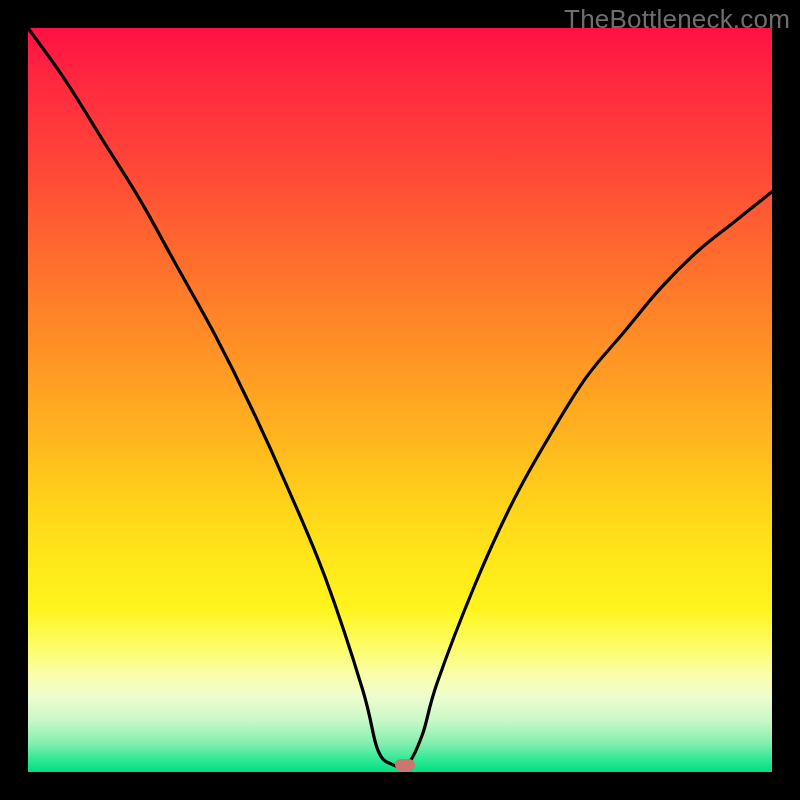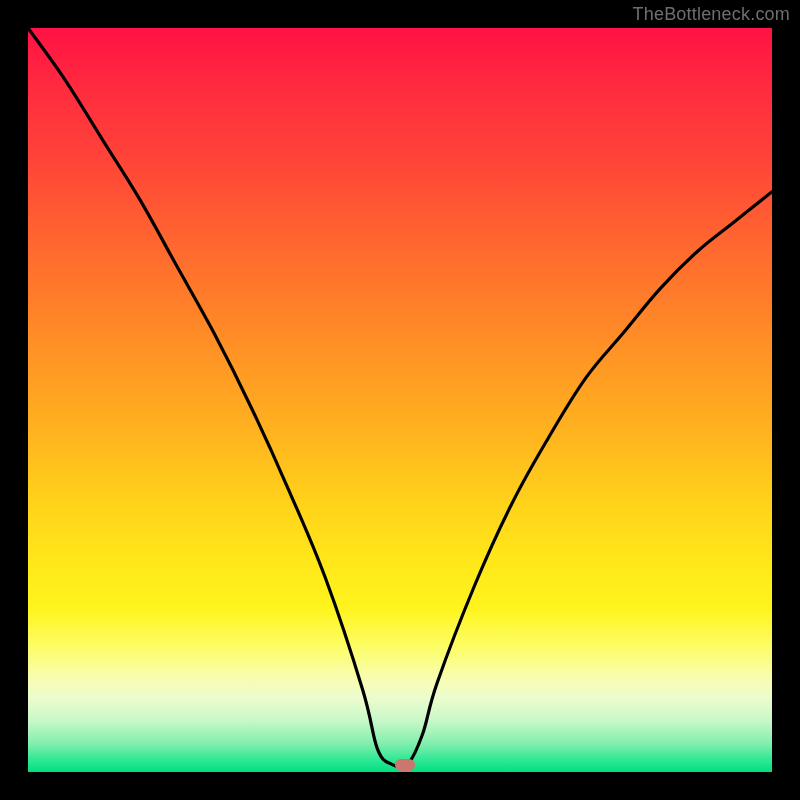--- a/index.html
+++ b/index.html
@@ -40,21 +40,21 @@
       #87efb0 96%,
       #2be793 98.5%,
       #00df80 100%
     );
   }
   .watermark {
     position: absolute;
     top: 4px;
     right: 10px;
     color: #6e6e6e;
-    font-size: 18px;
+    font-size: 26px;
     font-weight: 500;
     letter-spacing: 0.2px;
     user-select: none;
   }
   svg.curve {
     position: absolute;
     left: 0;
     top: 0;
     width: 744px;
     height: 744px;

